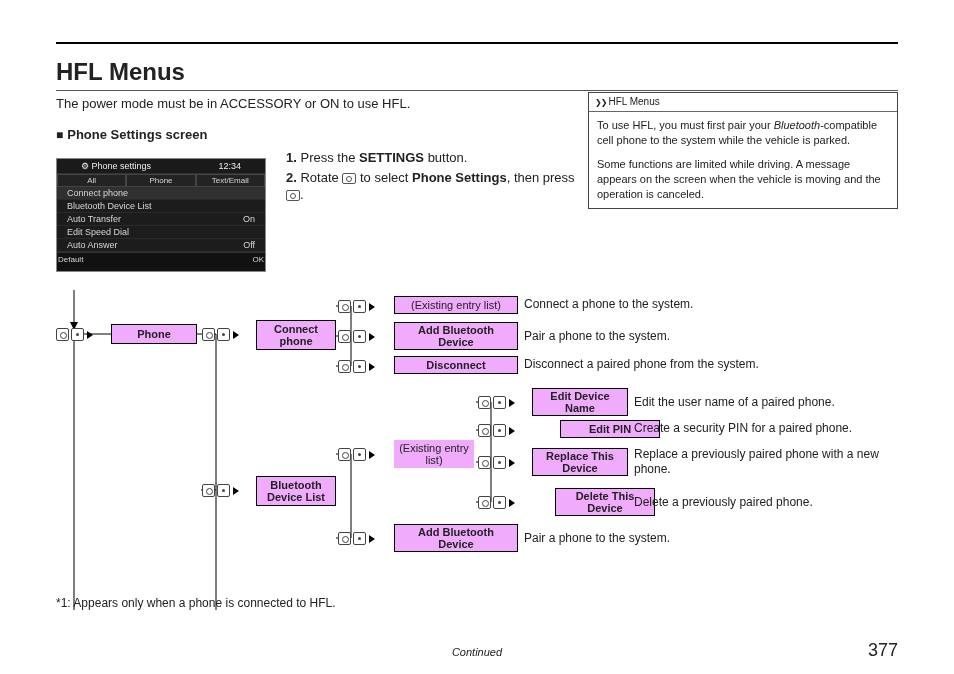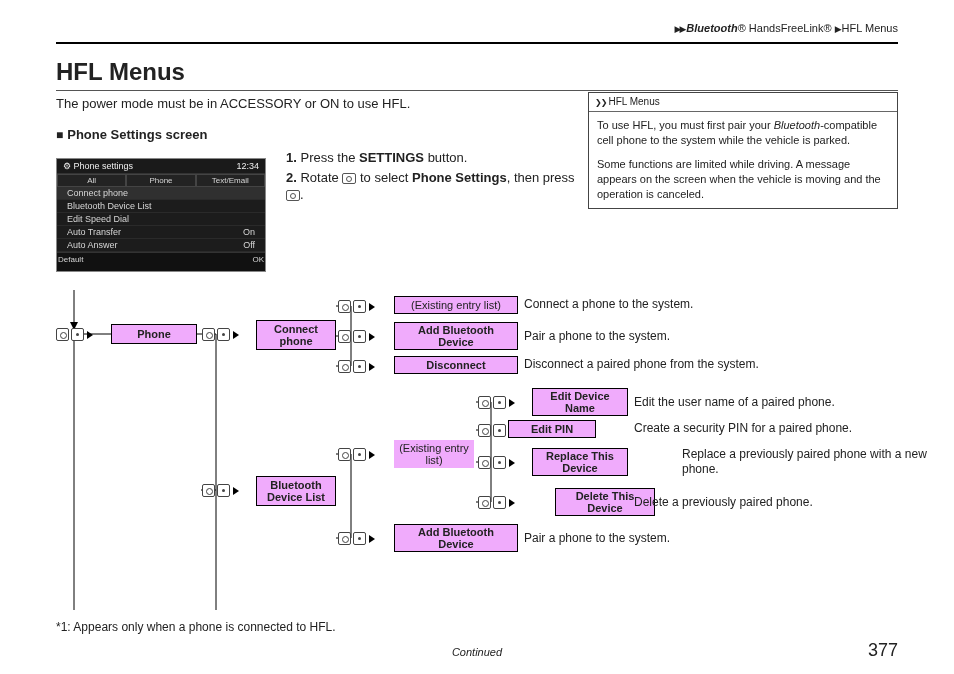--- a/index.html
+++ b/index.html
@@ -58,21 +58,21 @@
     left:0;top:158px;
     width:210px;height:114px;
     background:#111;
     border:1px solid #888;
     box-sizing:border-box;
     color:#d6d6d6;
     font-size:9px;
   }
   .shot-title{
     display:flex;justify-content:space-between;
-    padding:2px 6px;
+    padding:2px 24px;
     color:#eee;
     background:#1a1a1a;
     border-bottom:1px solid #333;
   }
   .shot-tabs{
     display:flex;gap:0;
     font-size:8px;
   }
   .shot-tabs span{
     flex:1;text-align:center;
@@ -176,21 +176,21 @@
   .arr{
     width:0;height:0;
     border-top:4px solid transparent;
     border-bottom:4px solid transparent;
     border-left:6px solid #000;
     margin:0 1px;
   }
   
   .footnote{
     position:absolute;
-    left:0;top:620px;
+    left:0;top:596px;
     font-size:12px;
   }
   .continued{
     position:absolute;
     left:0;width:842px;
     top:646px;
     text-align:center;
     font-style:italic;
     font-size:11px;
   }
@@ -198,25 +198,20 @@
     position:absolute;
     right:0;top:640px;
     font-size:18px;
   }
 </style>
 </head>
 <body>
 
 <div class="page">
 
-  <div class="breadcrumb">
-    <span class="tri">▶▶</span><span class="bt">Bluetooth</span><span>®</span>
-    <span> </span><span>HandsFreeLink</span><span>®</span>
-    <span class="tri"> ▶</span><span>HFL Menus</span>
-  </div>
   <div class="hr"></div>
 
   <div class="title">HFL Menus</div>
   <div class="title-rule"></div>
   <div class="intro">The power mode must be in ACCESSORY or ON to use HFL.</div>
 
   <div class="subhead">
     <span class="sq">■</span><span>Phone Settings screen</span>
   </div>
 
@@ -232,26 +227,26 @@
     </div>
     <div class="shot-row hl">
         <span>Connect phone</span>
         <span></span>
       </div>
     <div class="shot-row">
         <span>Bluetooth Device List</span>
         <span></span>
       </div>
     <div class="shot-row">
+        <span>Auto Transfer</span>
+        <span>On</span>
+      </div>
+    <div class="shot-row">
         <span>Edit Speed Dial</span>
         <span></span>
-      </div>
-    <div class="shot-row">
-        <span>Auto Transfer</span>
-        <span>On</span>
       </div>
     <div class="shot-row">
         <span>Auto Answer</span>
         <span>Off</span>
       </div>
     <div class="shot-bot">
         <span>Default</span>
         <span>OK</span>
       </div>
   </div>
@@ -357,30 +352,30 @@
         <span class="arr"></span>
       </div>
     <div class="node" style="left:476px;top:98px;width:96px;height:28px;">Edit Device Name</div>
     <div class="desc" style="left:578px;top:105px;">Edit the user name of a paired phone.</div>
 
     <div class="icoset" style="left:422px;top:134px;">
         <span class="dial"></span>
         <span class="push"></span>
         <span class="arr"></span>
       </div>
-    <div class="node" style="left:452px;top:130px;width:88px;height:18px;">Edit PIN</div>
+    <div class="node" style="left:504px;top:130px;width:100px;height:18px;">Edit PIN</div>
     <div class="desc" style="left:578px;top:131px;text-align:right;">Create a security PIN for a paired phone.</div>
 
     <div class="icoset" style="left:422px;top:166px;">
         <span class="dial"></span>
         <span class="push"></span>
         <span class="arr"></span>
       </div>
     <div class="node" style="left:476px;top:158px;width:96px;height:28px;">Replace This Device</div>
-    <div class="desc" style="left:578px;top:157px;width:260px;margin-left:48px;">Replace a previously paired phone with a new phone.</div>
+    <div class="desc" style="left:578px;top:157px;width:260px;">Replace a previously paired phone with a new phone.</div>
 
     <div class="icoset" style="left:422px;top:206px;">
         <span class="dial"></span>
         <span class="push"></span>
         <span class="arr"></span>
       </div>
     <div class="node" style="left:499px;top:198px;width:100px;height:28px;">Delete This Device</div>
     <div class="desc" style="left:578px;top:205px;">Delete a previously paired phone.</div>
 
     <div class="icoset" style="left:282px;top:242px;">

